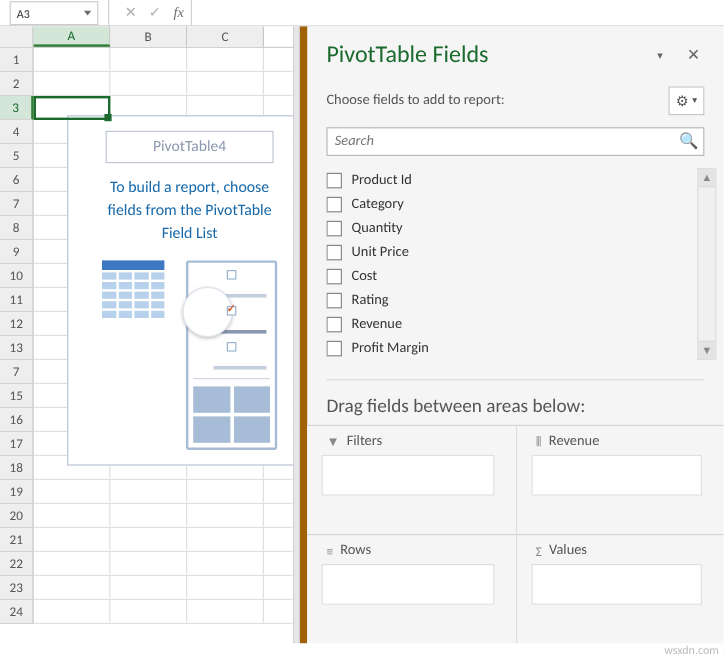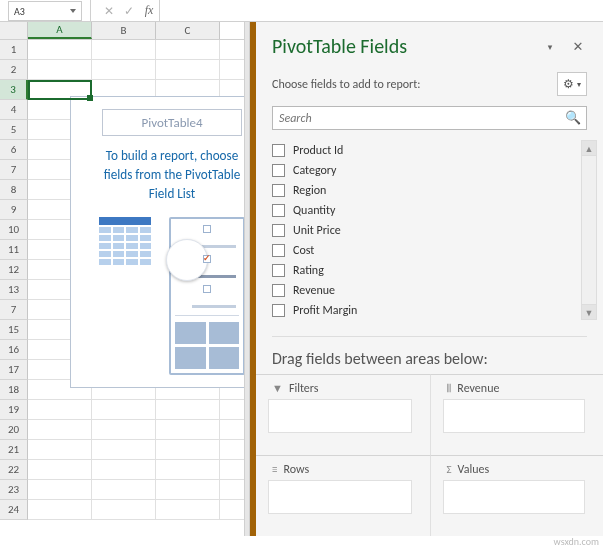--- a/index.html
+++ b/index.html
@@ -26,21 +26,21 @@
     .row-headers { width: 28px; }
     .row-h { height: 20px; border-bottom: 1px solid #d4d4d4; border-right: 1px solid #c6c6c6; background: #eee; color: #555; display: flex; align-items: center; justify-content: center; font-size: 11px; }
     .row-h.sel { background: #d3e6d8; color: #1b6b2e; border-right: 2px solid #2f7d32; }
     .cells { position: relative; flex: 1; }
     .cell-row { height: 20px; border-bottom: 1px solid #e0e0e0; display: flex; }
     .cell { width: 64px; border-right: 1px solid #e0e0e0; }
     .sel-cell { position: absolute; top: 40px; left: 0; width: 64px; height: 20px; border: 2px solid #1b6b2e; background: rgba(255,255,255,0); z-index: 2; }
     .sel-handle { position: absolute; right: -3px; bottom: -3px; width: 6px; height: 6px; background: #1b6b2e; }
 
     
-    .pivot-ph { position: absolute; top: 56px; left: 42px; width: 204px; border: 1px solid #b8c4d4; padding: 8px 23px 12px; background: #fff; z-index: 1; text-align: center; color: #1769aa; }
+    .pivot-ph { position: absolute; top: 56px; left: 28px; width: 204px; border: 1px solid #b8c4d4; padding: 8px 23px 12px; background: #fff; z-index: 1; text-align: center; color: #1769aa; }
     .pivot-name-box { margin: 4px auto 10px; width: 140px; border: 1px solid #bfc7d4; padding: 5px 0; color: #8a99b0; font-size: 13px; }
     .pivot-msg { color: #1769aa; font-size: 13.2px; line-height: 19px; margin-bottom: 14px; padding: 0 2px; }
     .pivot-illus { display: flex; justify-content: center; gap: 18px; align-items: flex-start; position: relative; }
     .ill-table { width: 52px; }
     .ill-header { height: 8px; background: #3d78c2; }
     .ill-row { height: 6px; display: flex; gap: 2px; margin-top: 2px; }
     .ill-bit { flex: 1; background: #b7d0ec; }
     .ill-panel { width: 76px; border: 2px solid #a7bcd6; background: #fff; padding: 4px; border-radius: 2px; }
     .ill-panel-top { border-bottom: 1px solid #d0d8e4; padding: 2px 0 4px; }
     .ill-line { height: 3px; background: #c3cfdf; margin: 4px 0 0 14px; width: 44px; }
@@ -344,24 +344,20 @@
         <div class="field-item">
             <span class="chk"></span>
             <span>Product Id</span>
           </div>
         <div class="field-item">
             <span class="chk"></span>
             <span>Category</span>
           </div>
         <div class="field-item">
             <span class="chk"></span>
-            <span>Region</span>
-          </div>
-        <div class="field-item">
-            <span class="chk"></span>
             <span>Quantity</span>
           </div>
         <div class="field-item">
             <span class="chk"></span>
             <span>Unit Price</span>
           </div>
         <div class="field-item">
             <span class="chk"></span>
             <span>Cost</span>
           </div>

